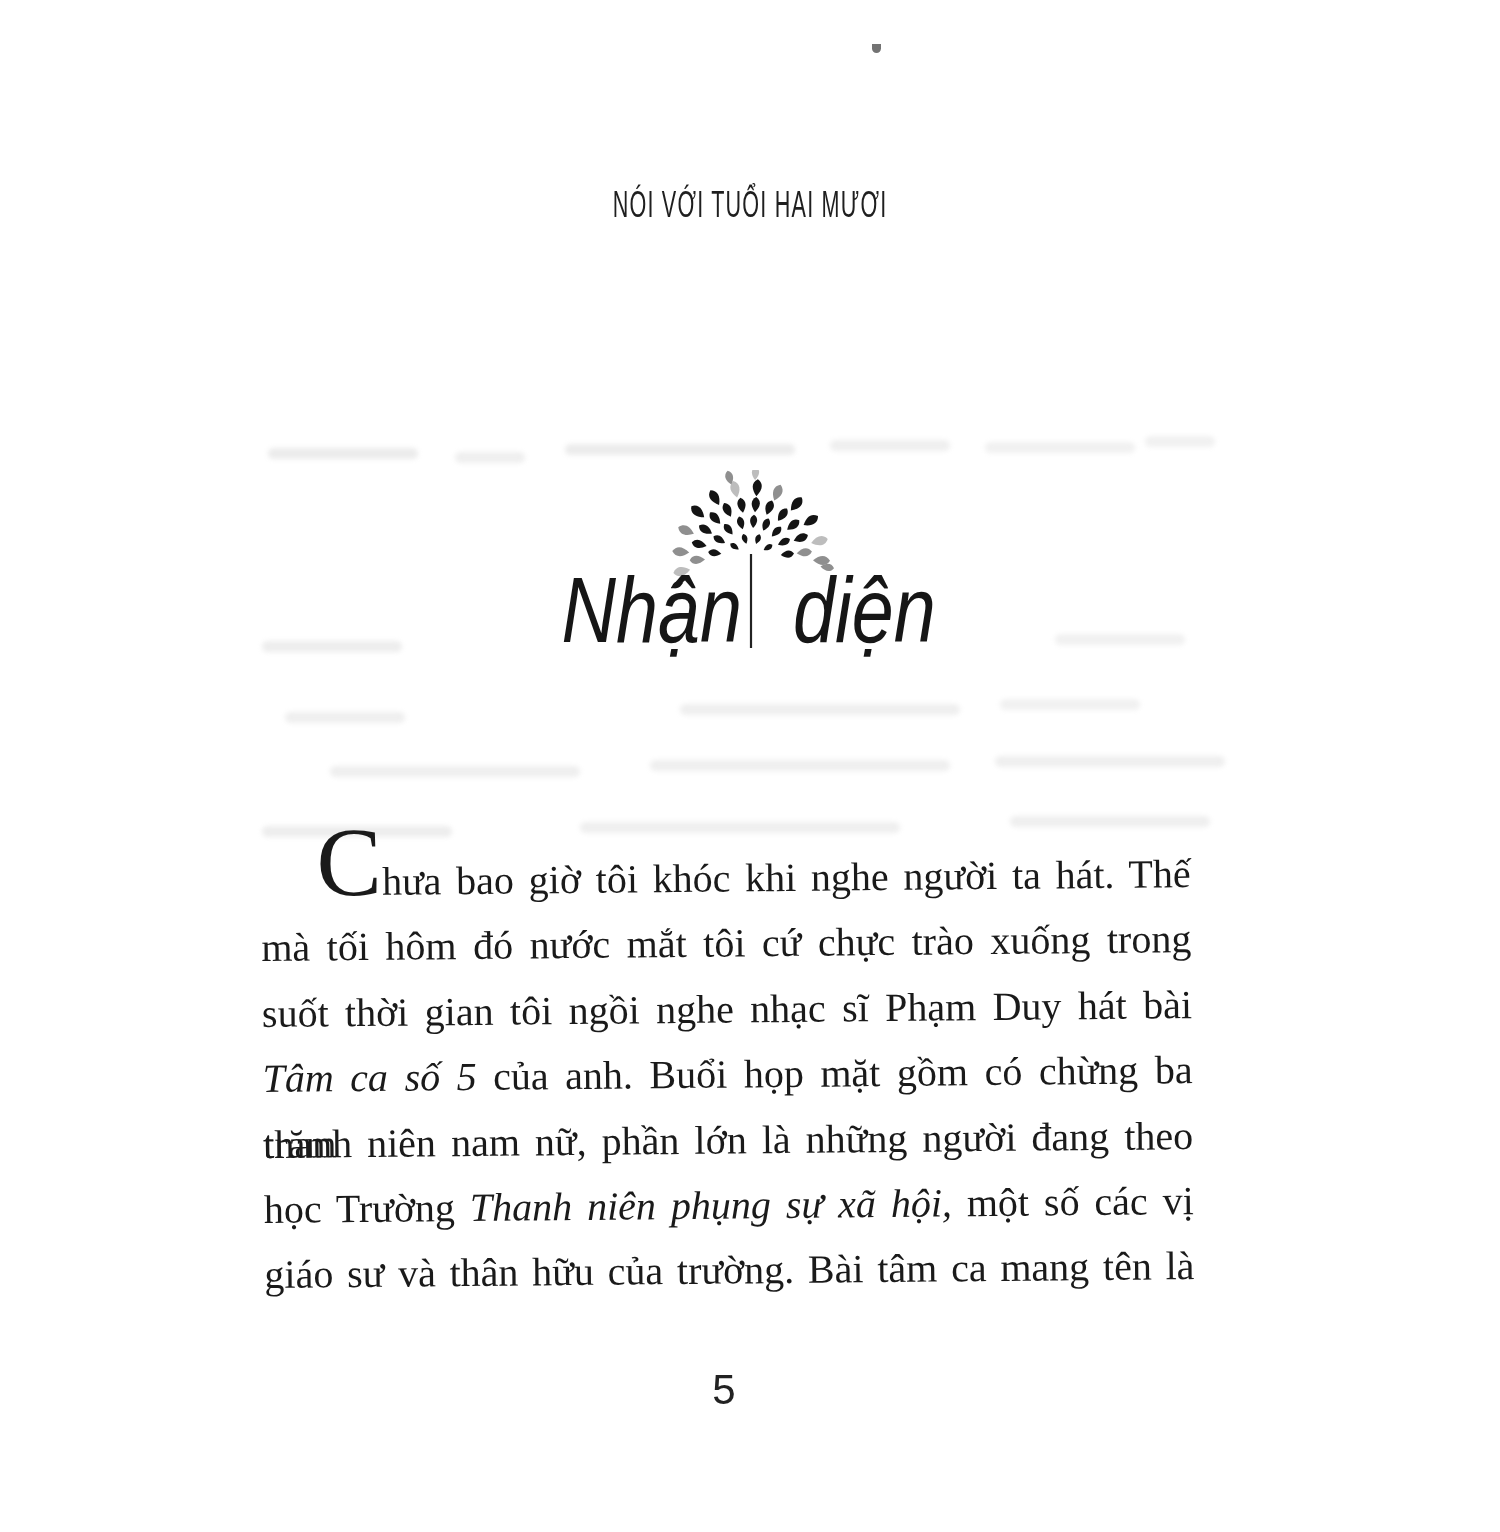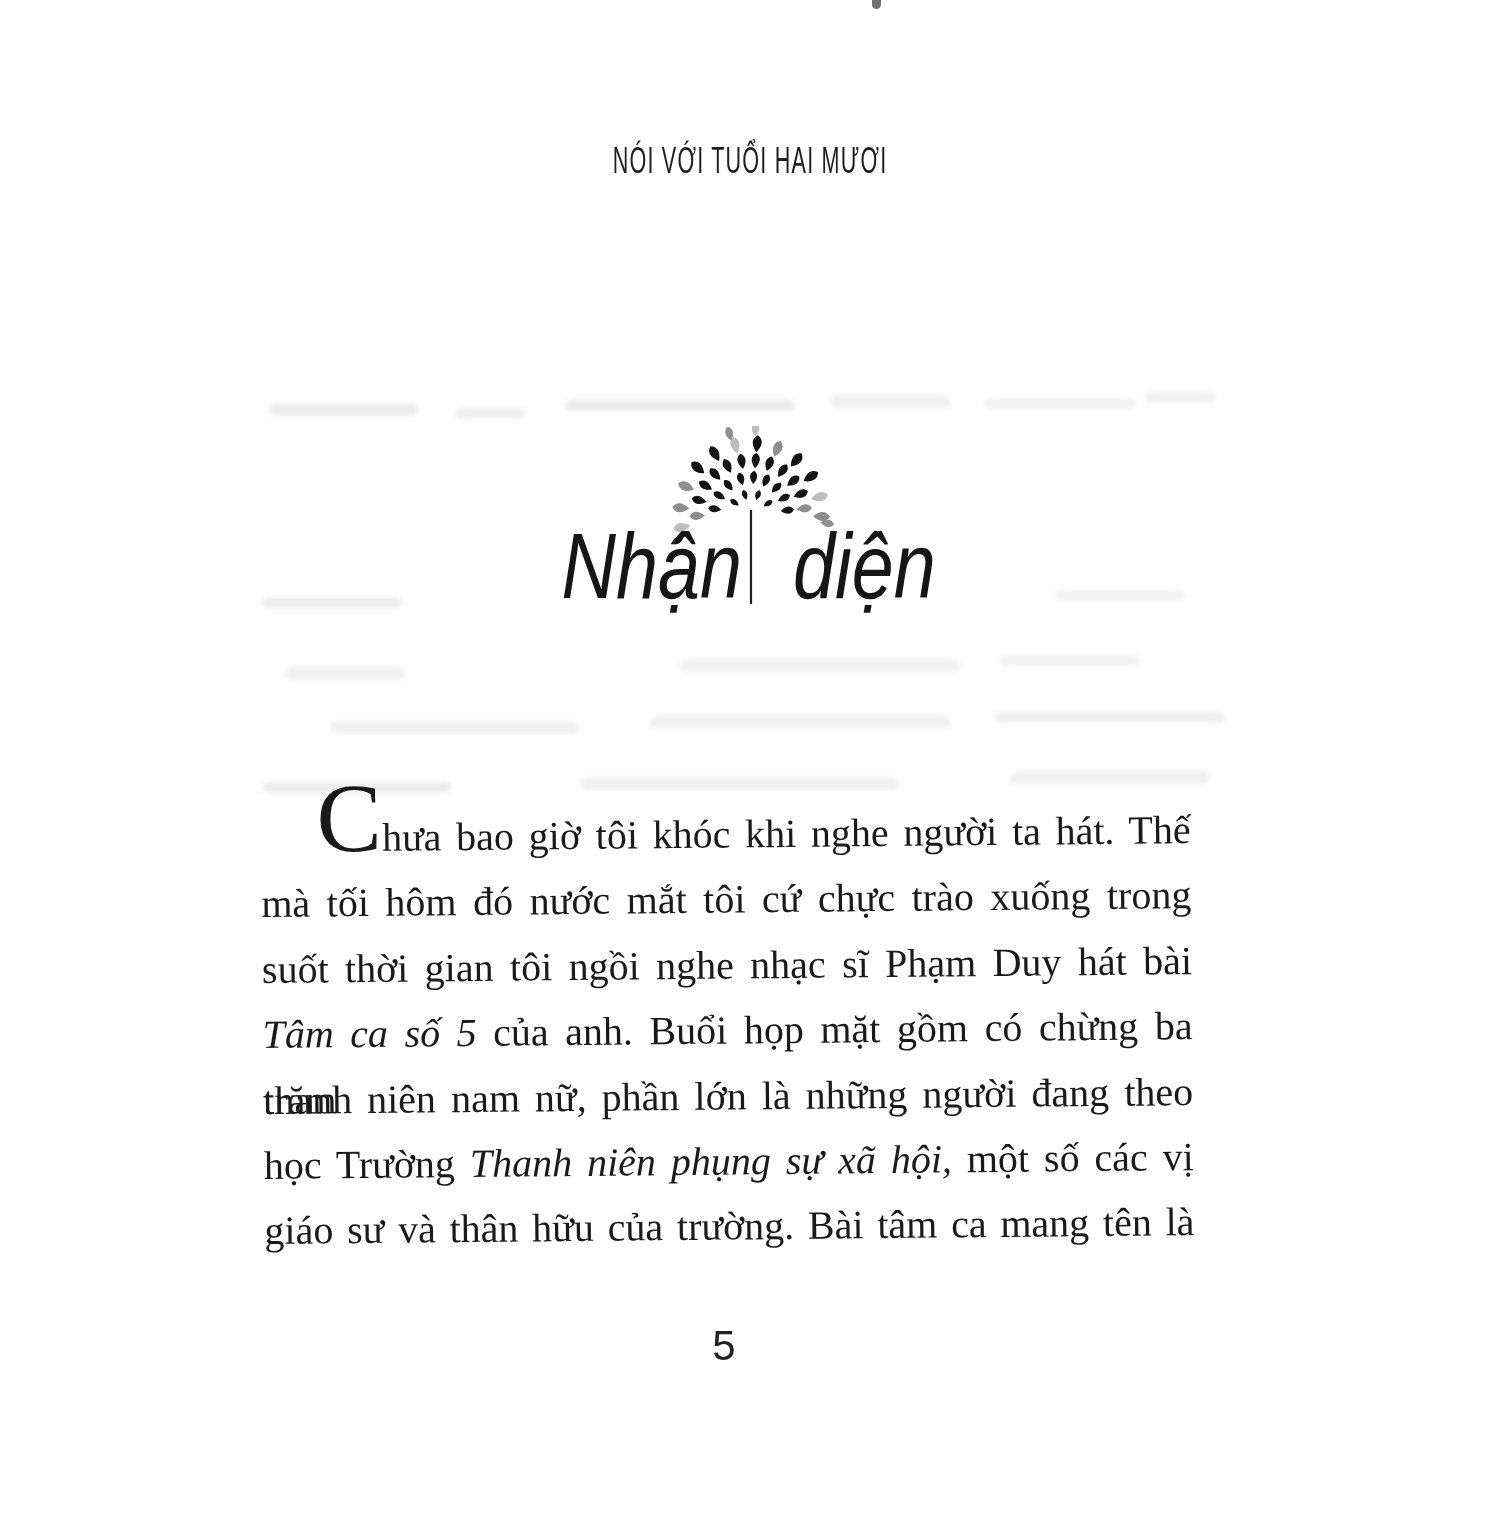--- a/index.html
+++ b/index.html
@@ -1,20 +1,20 @@
 <!DOCTYPE html>
 <html><head>
 <meta charset="utf-8">
 <style>
   html,body{margin:0;padding:0;}
   body{
     width:1500px;height:1532px;background:#ffffff;position:relative;overflow:hidden;
     font-family:"Liberation Serif", serif;color:#1a1a1a;
   }
-  .page{position:absolute;inset:0;}
+  .page{position:absolute;inset:0;margin-top:44px;}
 
   
   .running-head{
     position:absolute;top:142px;left:0;width:100%;text-align:center;
     font-family:"Liberation Sans", sans-serif;font-size:36px;line-height:38px;
     letter-spacing:2px;color:#1f1f1f;transform:scaleX(.6);
   }
 
   
   .speck{position:absolute;left:872px;top:0;width:9px;height:9px;background:#5a5a5a;

